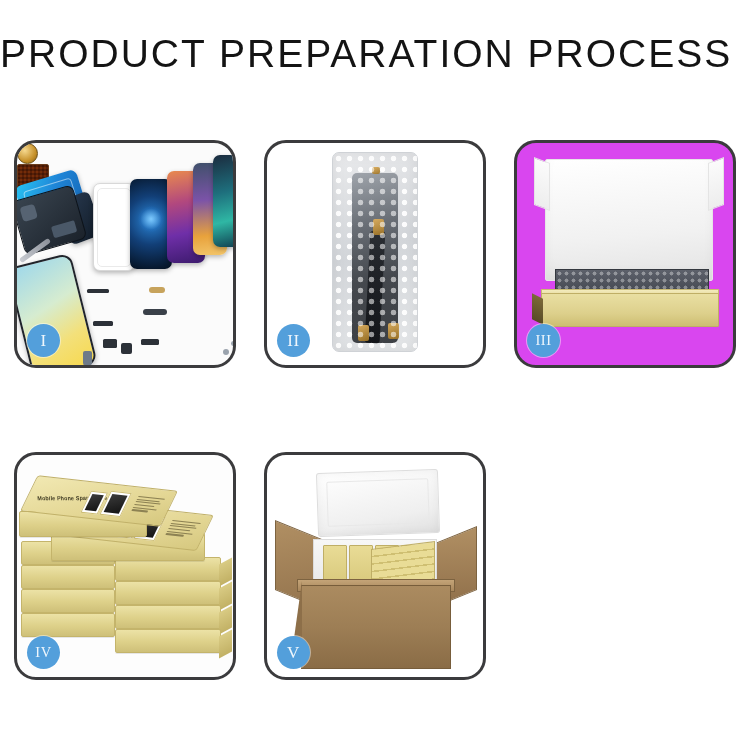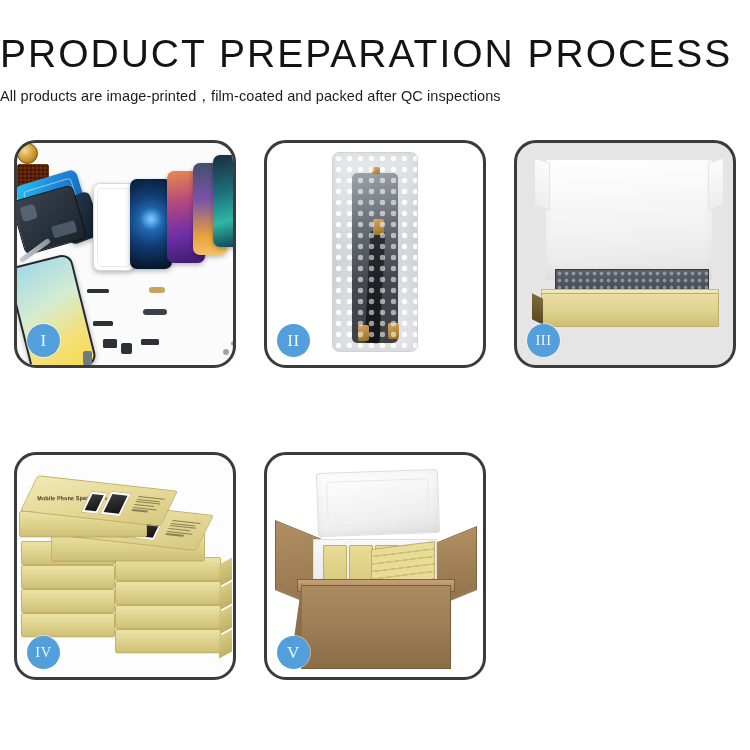--- a/index.html
+++ b/index.html
@@ -146,21 +146,21 @@
   .gt1{left:48%;top:66px;}
   .gt2{left:30%;bottom:10px;}
   .gt3{left:66%;bottom:12px;}
   .gt4{left:46%;top:14px;width:8px;height:7px;}
   .bubbleoverlay{
     position:absolute;inset:0;pointer-events:none;
     background:radial-gradient(circle at 50% 50%,rgba(255,255,255,.55) 0 2.6px,transparent 3.1px) 0 0/11px 11px;
   }
 
   
-  .p3{background:#e5e5e5;}
+  .p3{background:#d946ef;}
   .foamlid{
     position:absolute;left:28px;top:16px;width:166px;height:120px;
     background:linear-gradient(175deg,#ffffff,#f1f1f1 62%,#e3e3e3);
     border:1px solid #e6e6e6;border-radius:2px;
     box-shadow:inset 0 -8px 12px rgba(0,0,0,.04);
   }
   .foamlid:before{content:"";position:absolute;left:-12px;top:0;width:14px;height:46px;
     background:linear-gradient(180deg,#fbfbfb,#ededed);border:1px solid #e4e4e4;
     transform:skewY(20deg);}
   .foamlid:after{content:"";position:absolute;right:-12px;top:0;width:14px;height:46px;
@@ -295,21 +295,20 @@
   .seam{position:absolute;left:24px;top:90px;width:96px;height:2px;
     background:rgba(90,70,44,.45);}
 </style>
 </head>
 <body>
 
 <div class="page">
 
   <div class="header">
     <div class="title">PRODUCT PREPARATION PROCESS</div>
-    <div class="subtitle">All products are image-printed，film-coated and packed after QC inspections</div>
   </div>
 
   <div class="grid">
 
     <div class="panel p1">
       <div class="stage">
         <div class="phone ph-a"></div>
         <div class="phone ph-b"></div>
         <div class="phone ph-glass"></div>
         <div class="phone ph-blue"></div>

